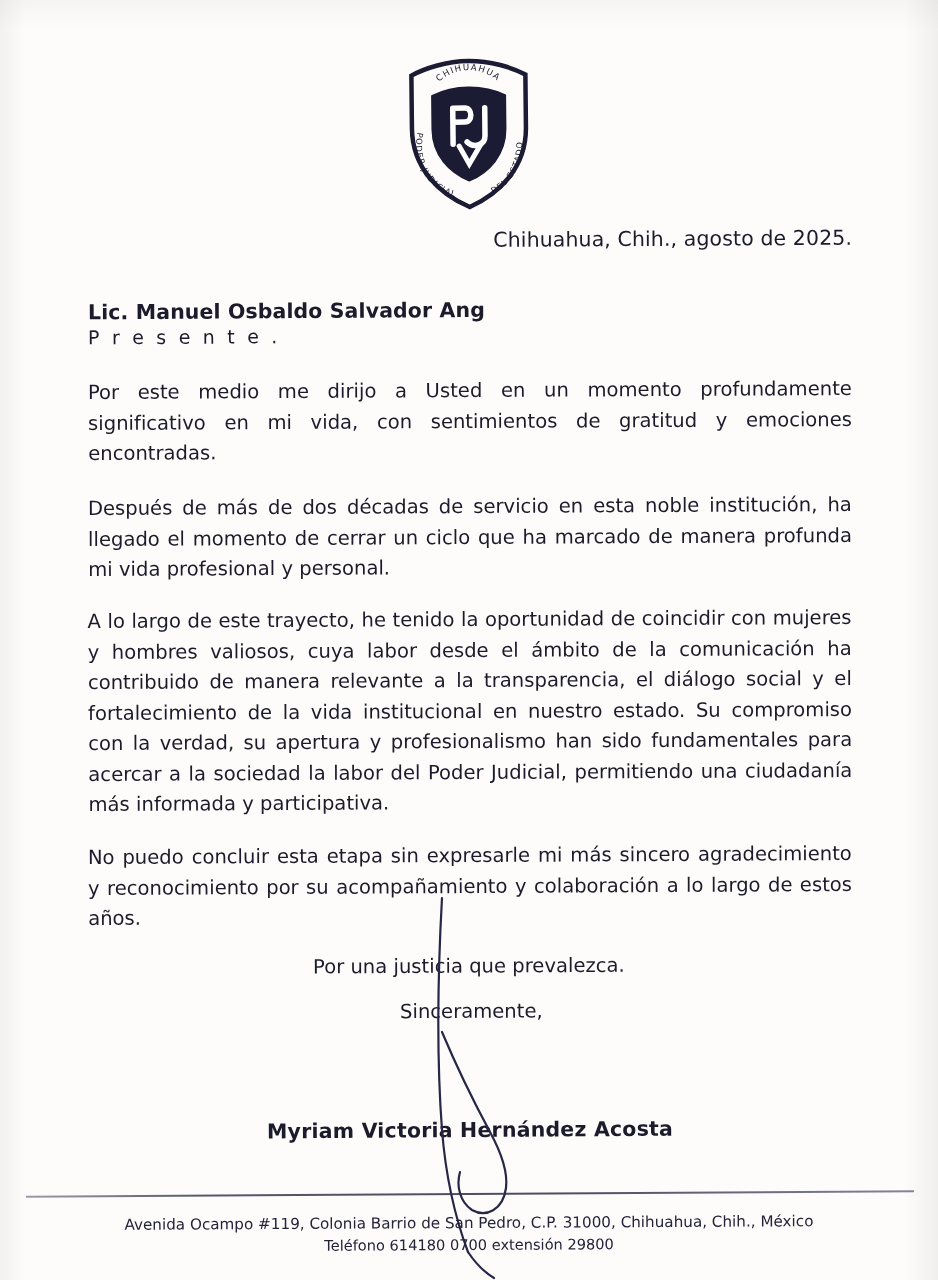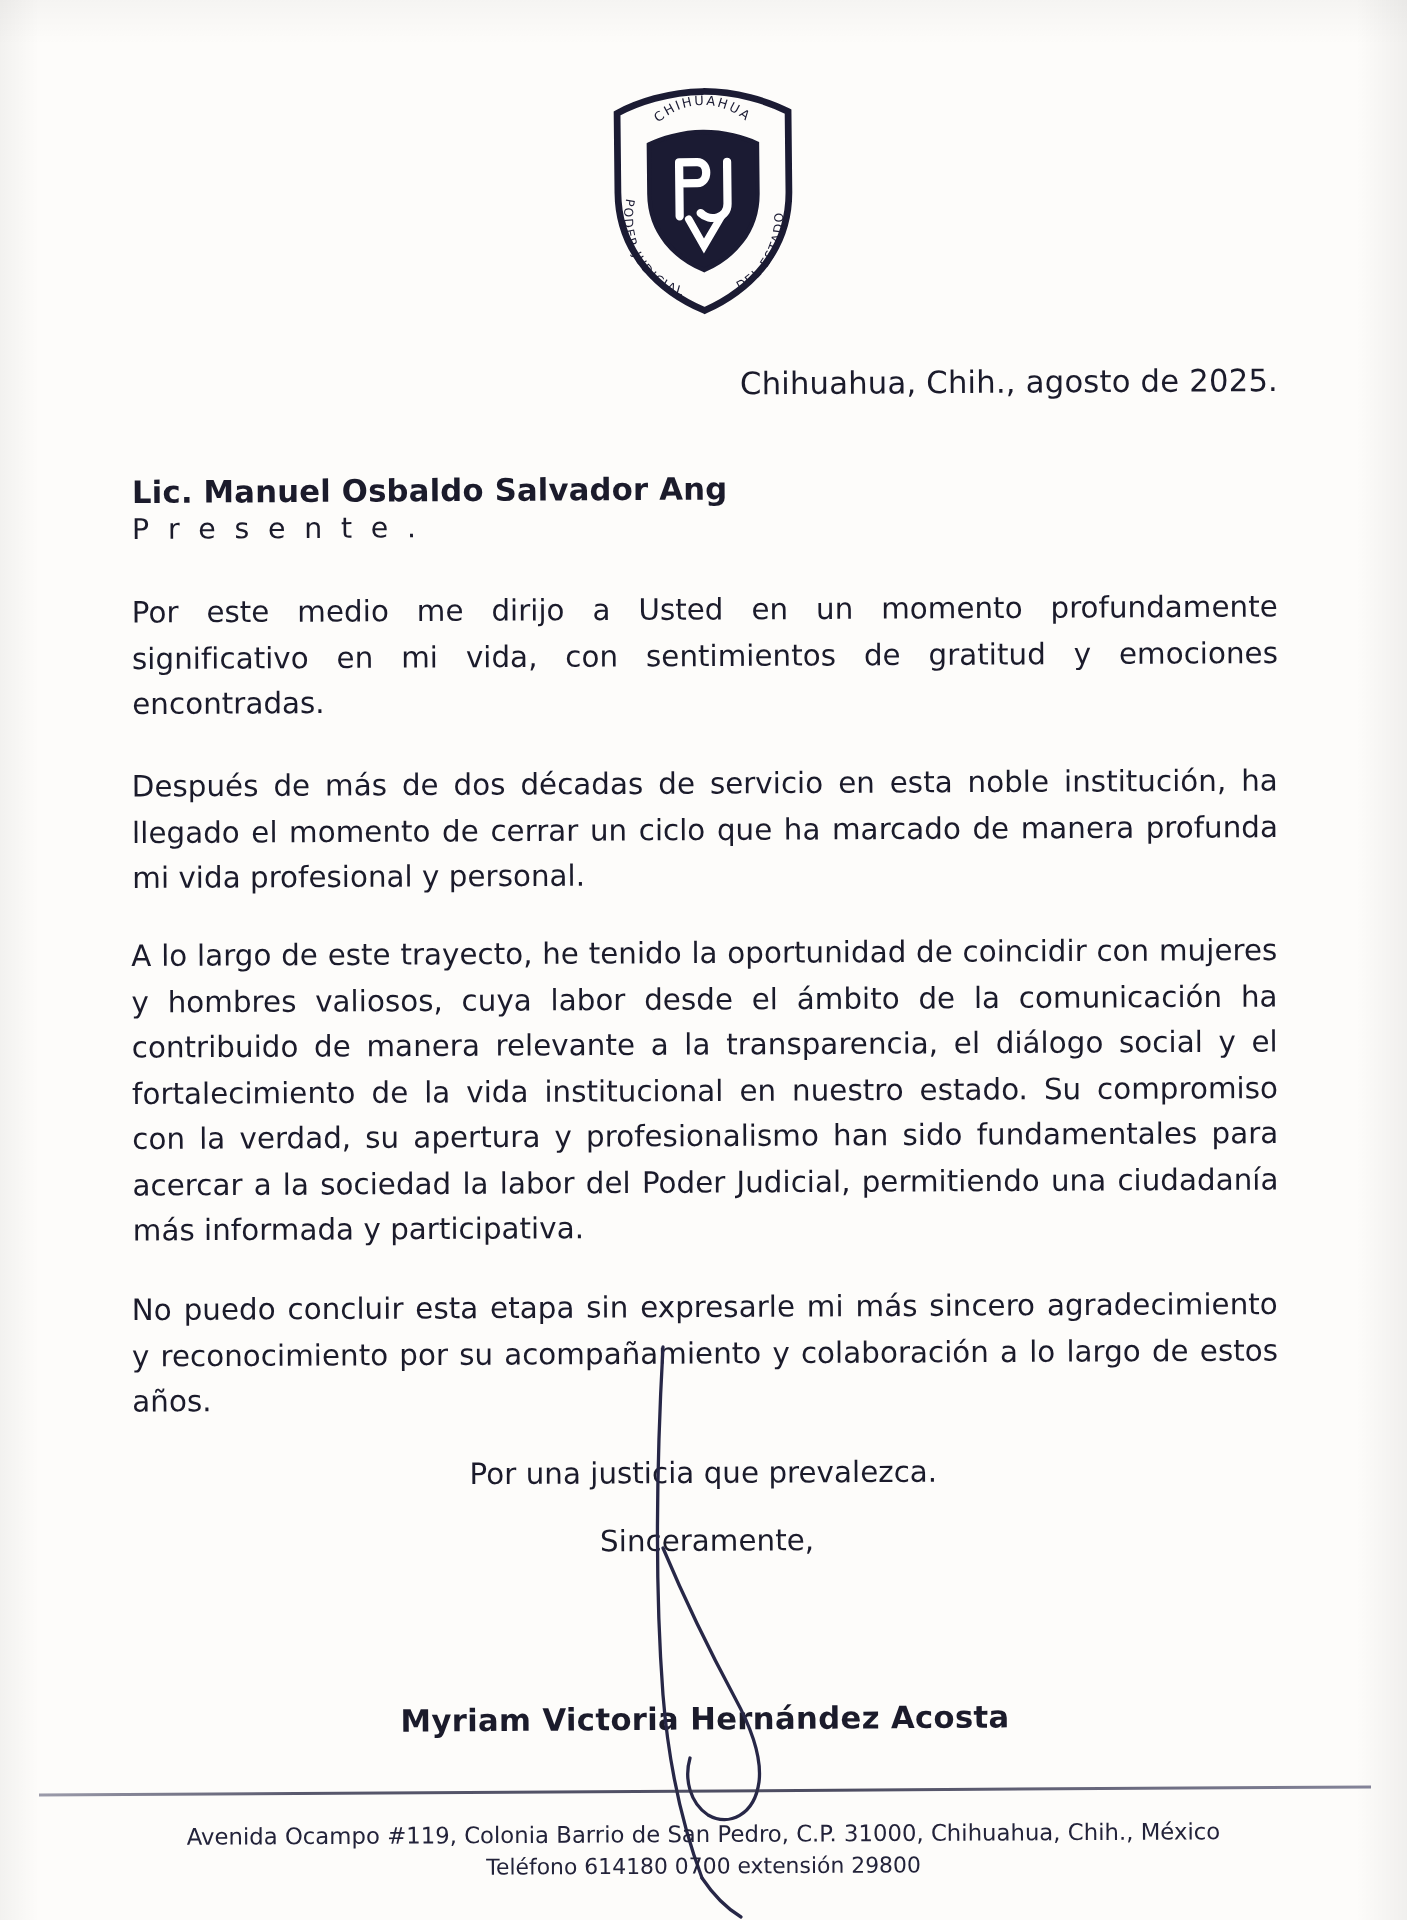--- a/index.html
+++ b/index.html
@@ -46,21 +46,21 @@
     width: 132px;
     height: 152px;
     transform: rotate(-0.6deg);
   }
 
   
   .content {
     position: absolute;
     left: 88px;
     right: 86px;
-    top: 244px;
+    top: 228px;
   }
 
   .place-date {
     text-align: right;
     font-size: 20.5px;
     letter-spacing: 0.1px;
     margin-bottom: 46px;
     transform: rotate(-0.35deg);
   }
 

